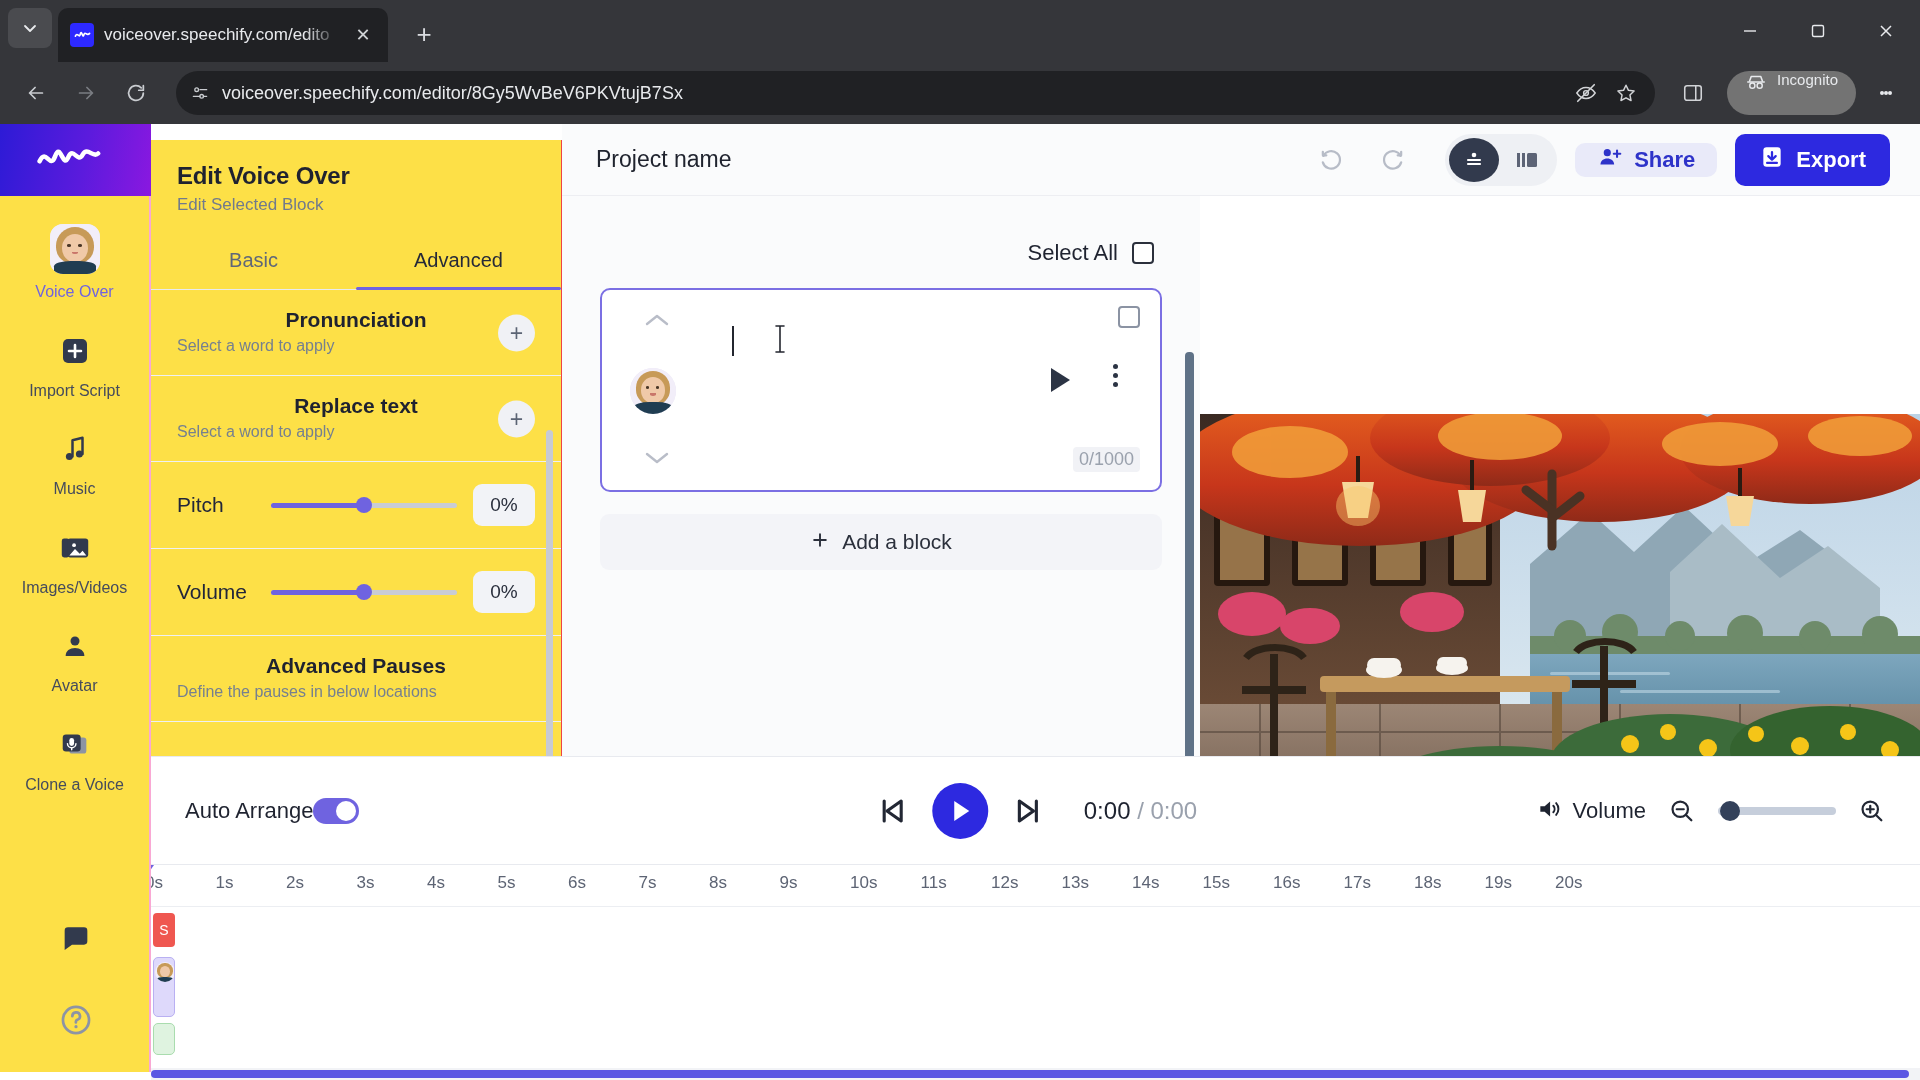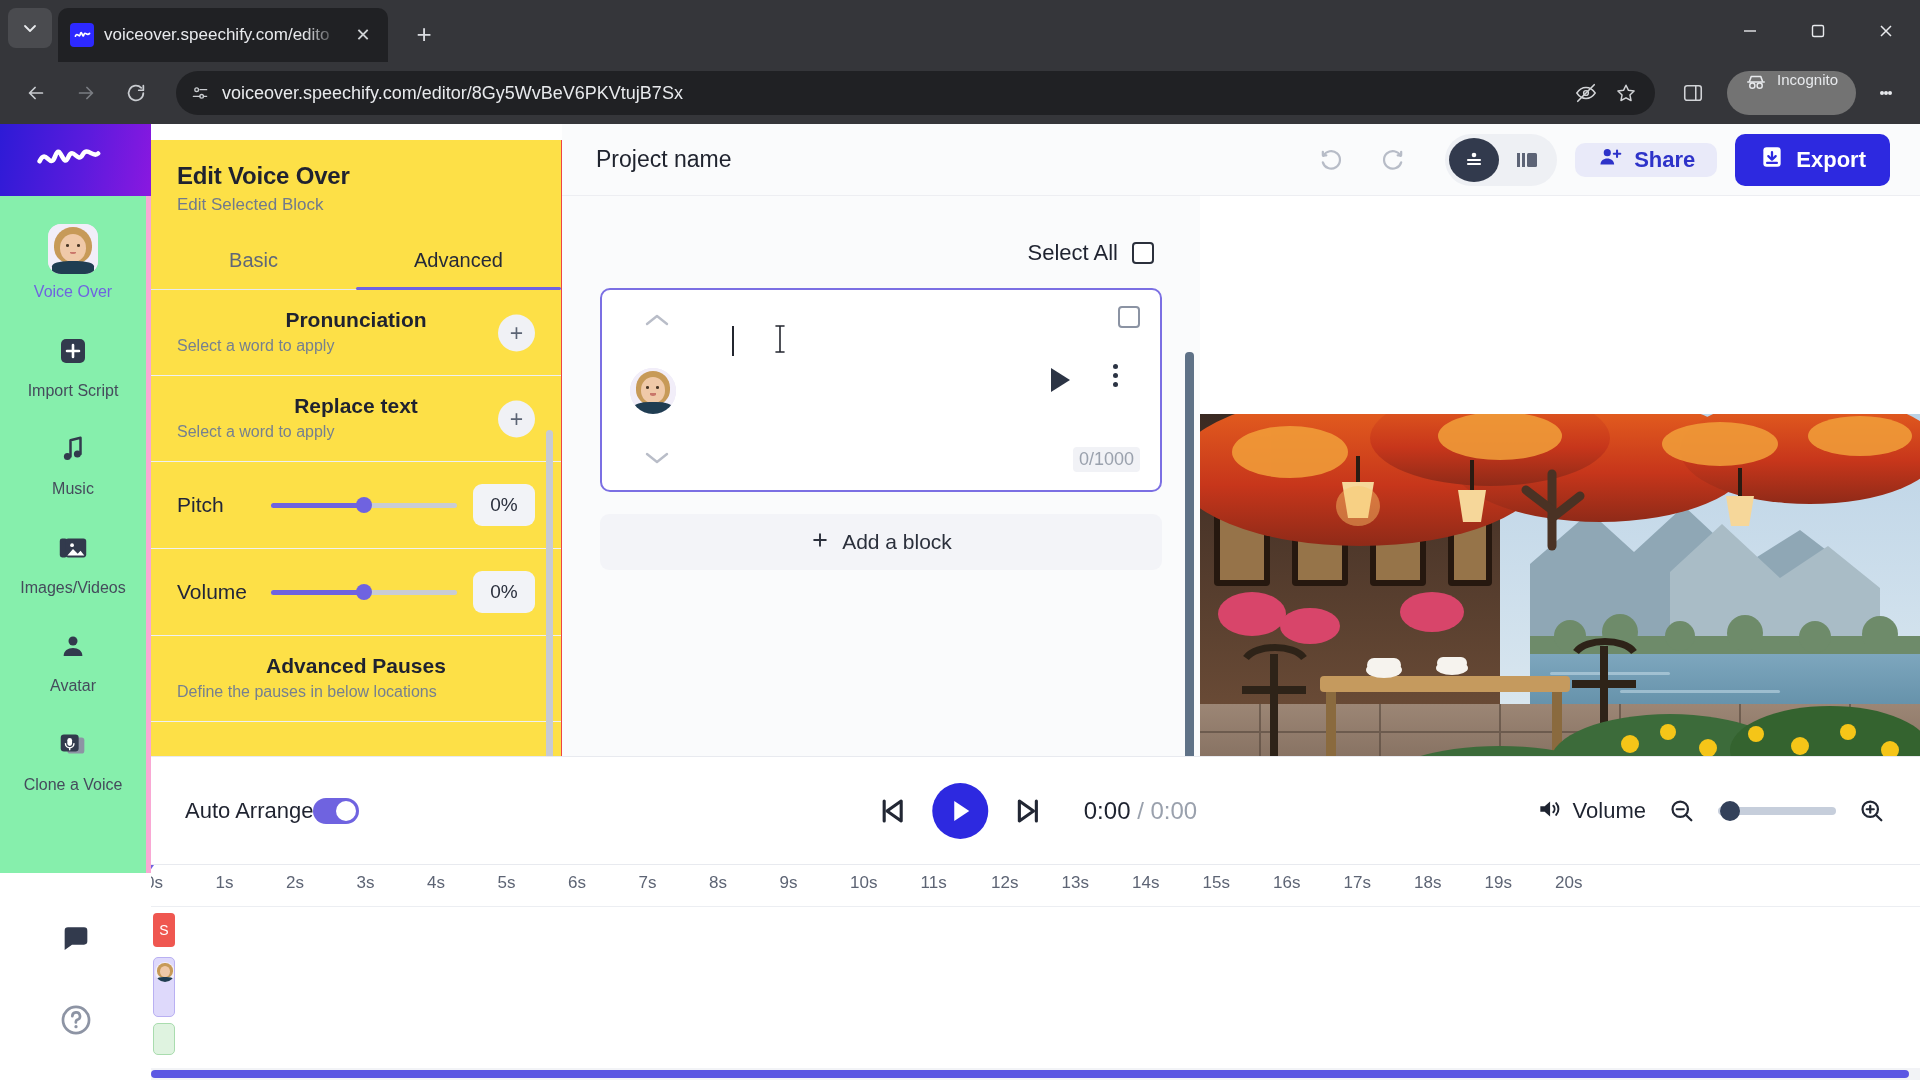--- a/index.html
+++ b/index.html
@@ -90,22 +90,22 @@
   .kebab-btn .dot { width: 4px; height: 4px; background: #e8eaed; border-radius: 50%; margin: 1.5px 0; }
 
   
   .app {
     position: absolute; top: 124px; left: 0; width: 1920px; height: 956px;
     background: #ffffff;
   }
 
   
   .rail {
-    position: absolute; left: 0; top: 0; width: 151px; height: 749px;
-    background: #86efac; border-right: 5px solid #f9a8d4;
+    position: absolute; left: 0; top: 0; width: 151px; height: 948px;
+    background: #fde047; border-right: 2px solid #f9a8d4;
   }
   .brand {
     width: 151px; height: 72px;
     background: linear-gradient(100deg, #2d1bd6 0%, #5b1bdd 55%, #8a18e0 100%);
     display: flex; align-items: center; justify-content: center;
   }
   .brand svg { display: block; }
   .rail-items { padding-top: 14px; }
   .rail-item {
     display: flex; flex-direction: column; align-items: center; gap: 9px;

